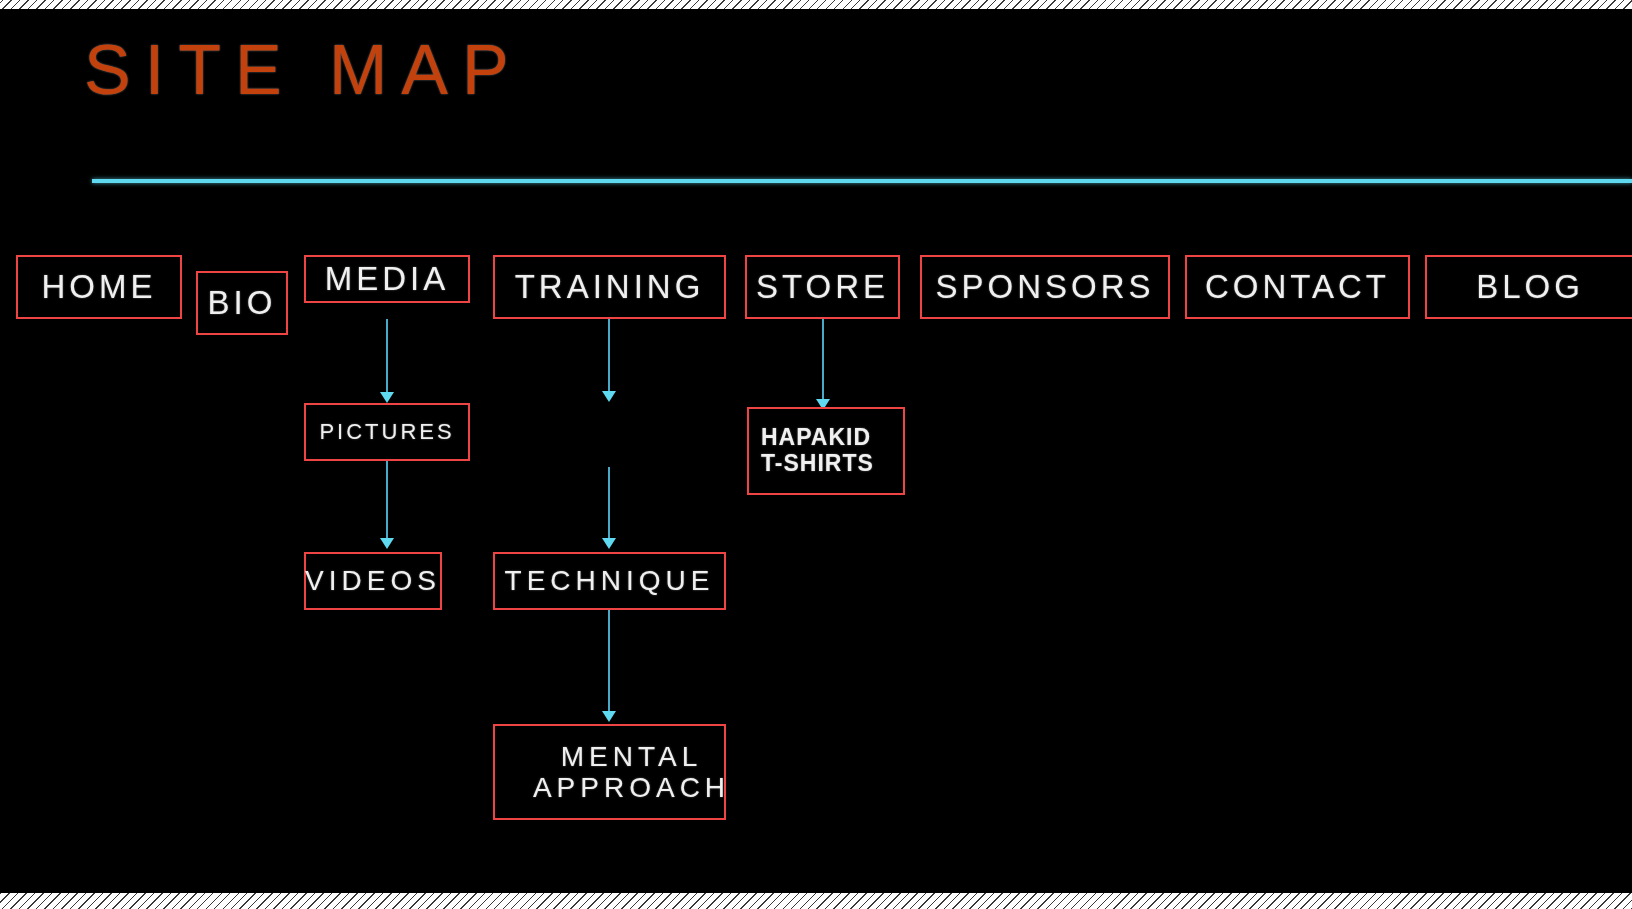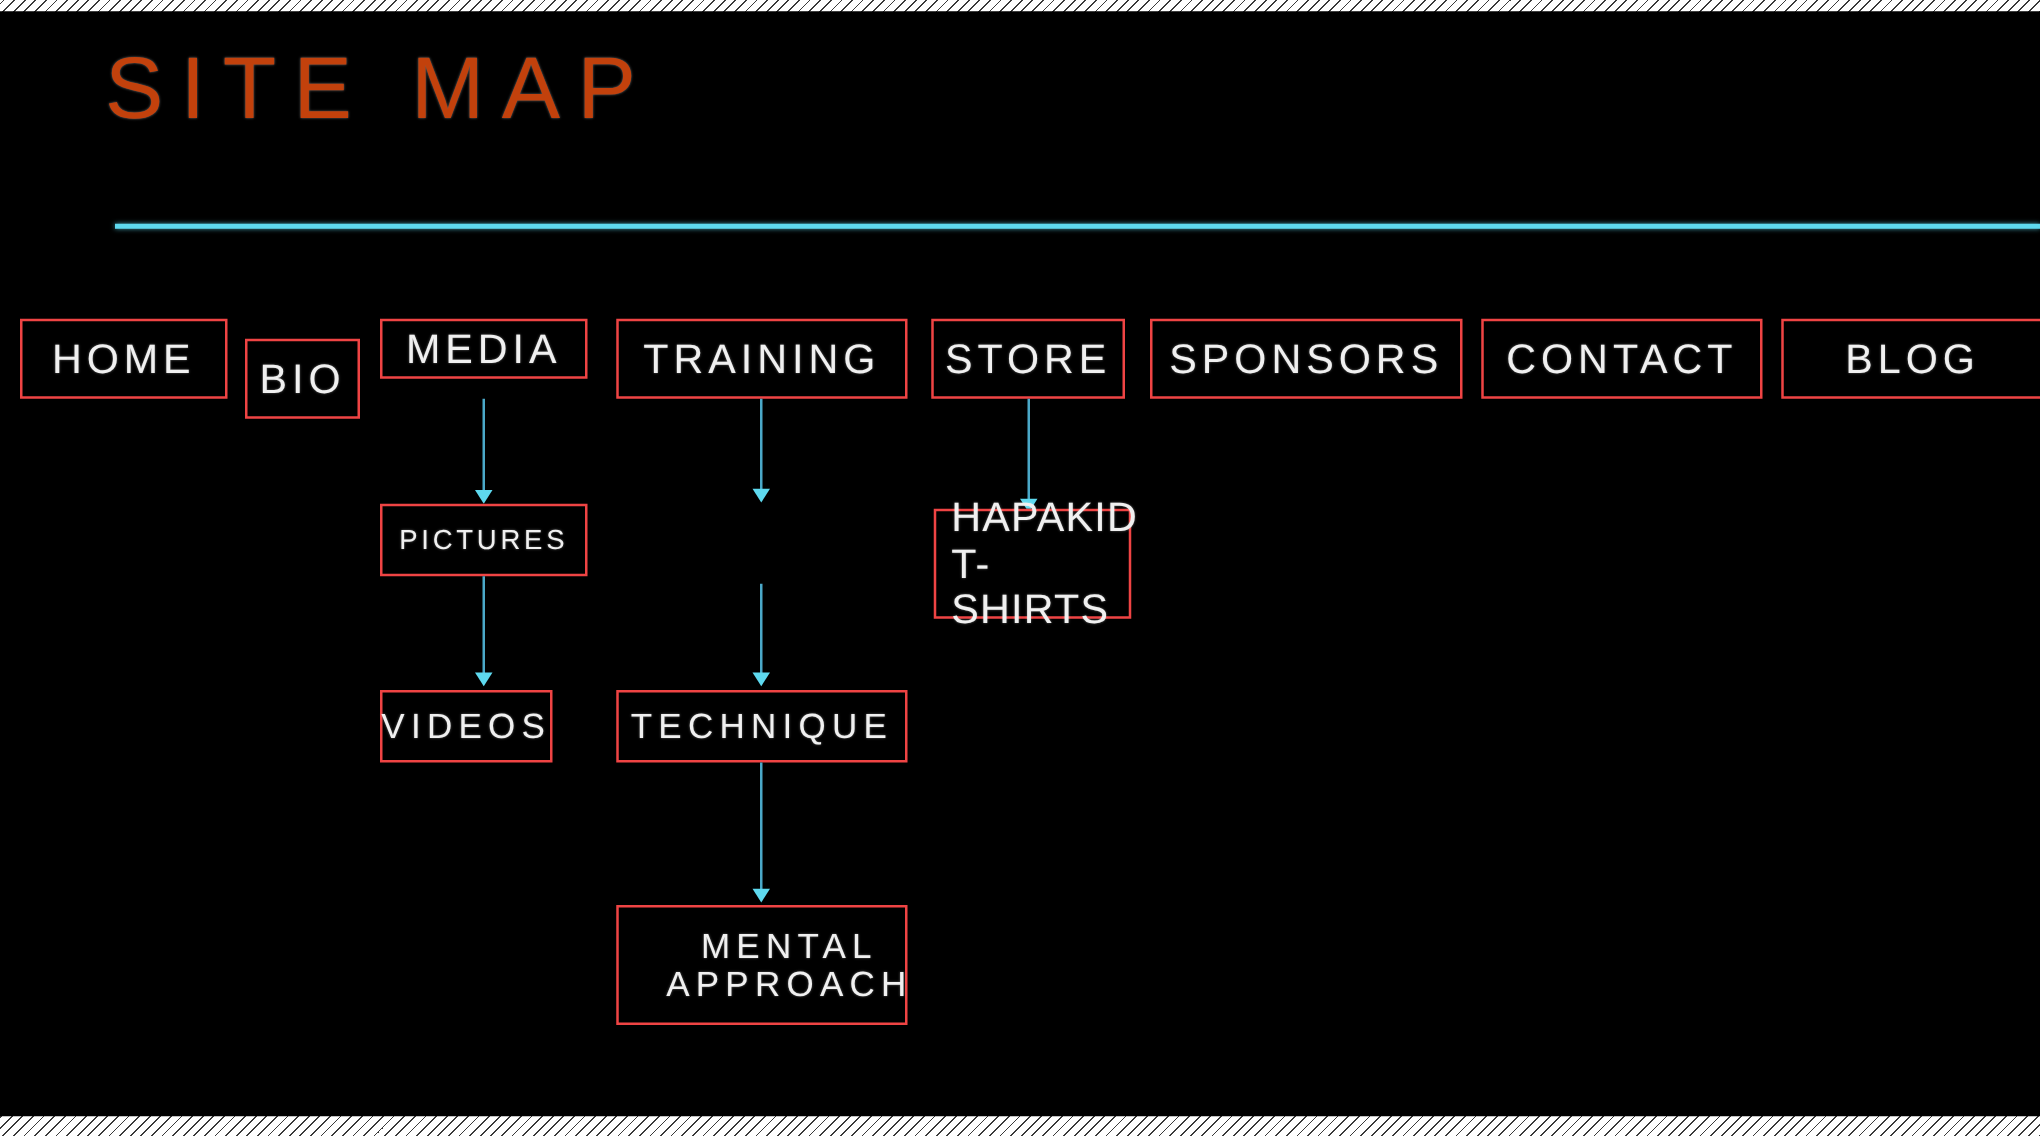--- a/index.html
+++ b/index.html
@@ -142,17 +142,17 @@
 
     <div class="conn" style="left:608px; top:601px; height:106px;"></div>
     <div class="arrowhead" style="left:602px; top:702px;"></div>
 
     <div class="node mid" style="left:493px; top:715px; width:233px; height:96px;padding-left:44px;">MENTAL
 APPROACH</div>
 
     <div class="conn" style="left:822px; top:310px; height:86px;"></div>
     <div class="arrowhead" style="left:816px; top:390px;"></div>
 
-    <div class="node left" style="left:747px; top:398px; width:158px; height:88px; font-size:33px; letter-spacing:1px;">HAPAKID
+    <div class="node left" style="left:747px; top:398px; width:158px; height:88px; font-size:23px; letter-spacing:1px;font-weight:bold;">HAPAKID
 T-SHIRTS</div>
 
   </div>
 </div>
 
 </body></html>

